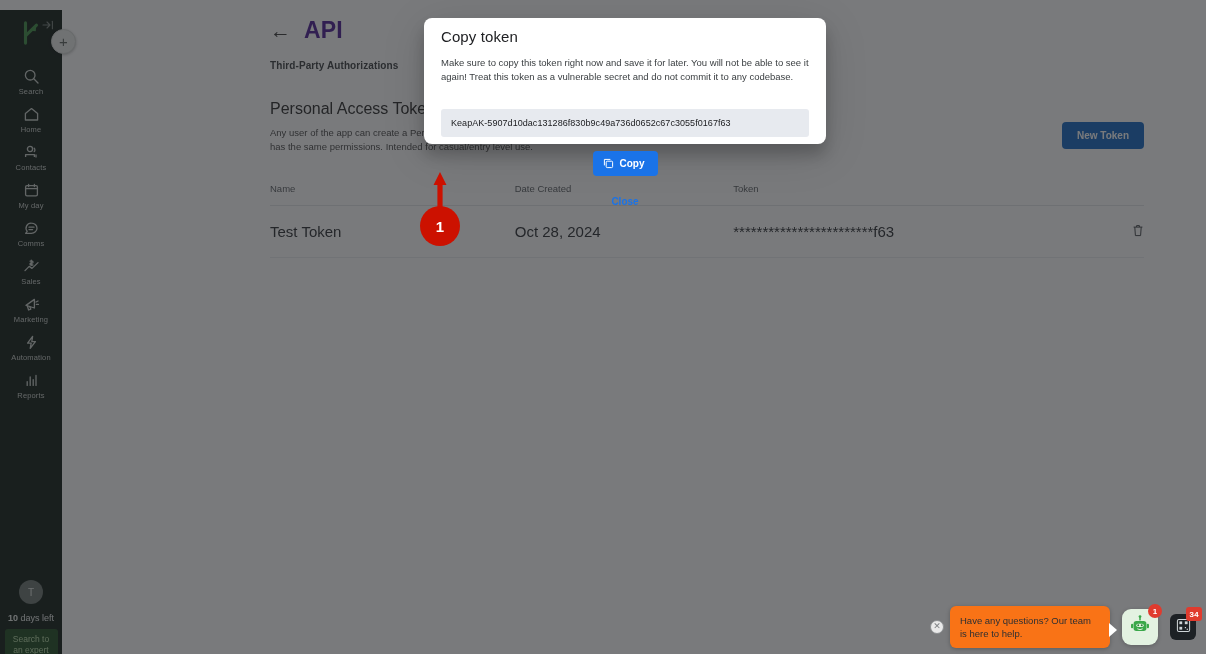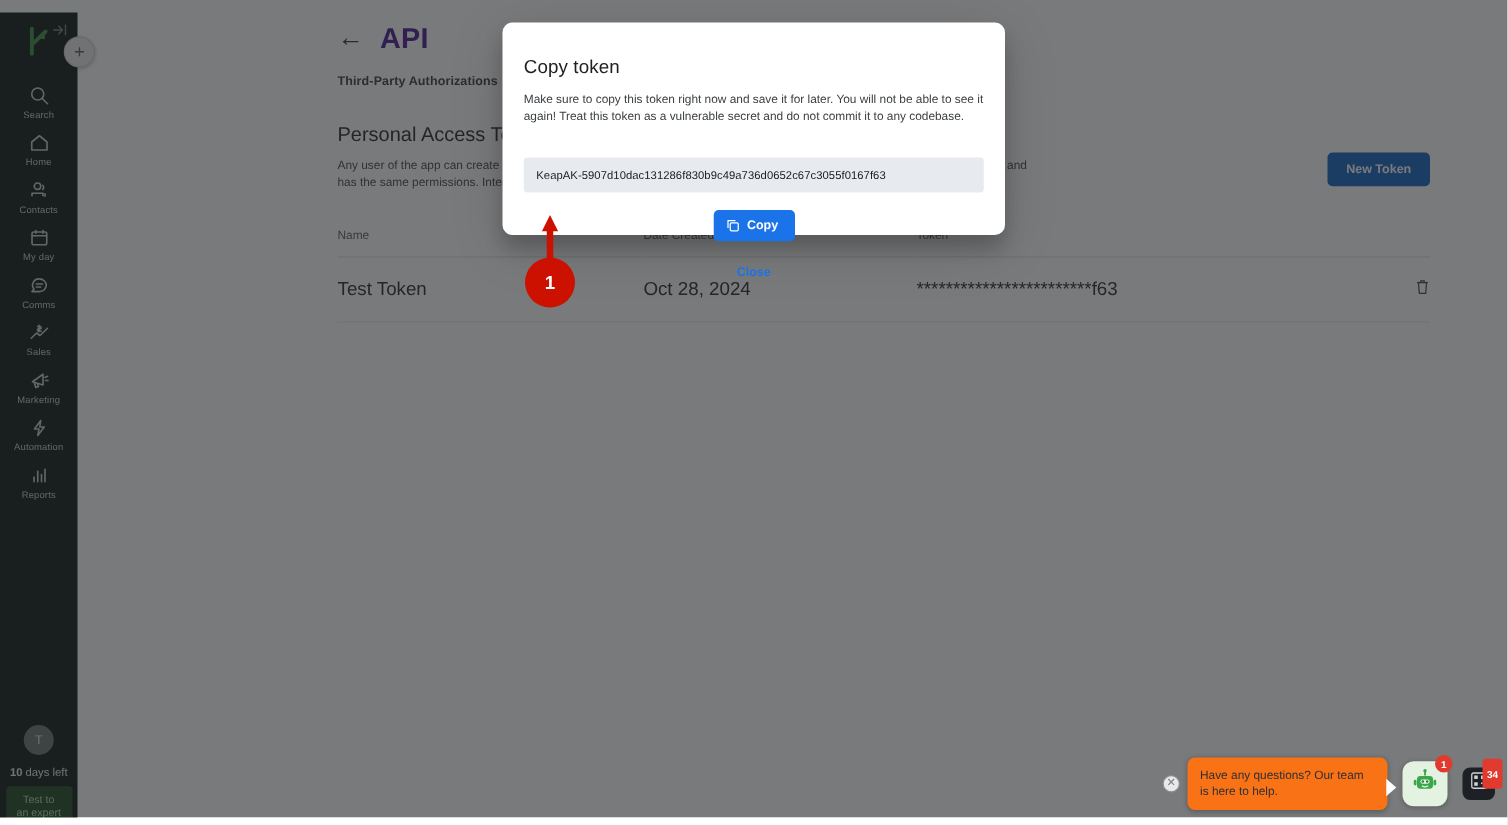--- a/index.html
+++ b/index.html
@@ -143,27 +143,27 @@
   
   #scrim {
     position: absolute; left: 0; top: 0;
     width: 1206px; height: 654px;
     background: rgba(32,33,36,0.6);
     z-index: 20;
   }
 
   
   #modal {
-    position: absolute; left: 402px; top: 18px;
-    width: 402px; height: 170px;
+    position: absolute; left: 424px; top: 18px;
+    width: 402px; height: 126px;
     background: #fff;
     border-radius: 8px;
     box-shadow: 0 11px 15px rgba(0,0,0,.2), 0 9px 46px rgba(0,0,0,.12);
     z-index: 30;
-    padding: 27px 17px 0 17px;
+    padding: 10px 17px 0 17px;
   }
   .modal-title {
     font-size: 15px; color: #202124; font-weight: 400; letter-spacing: .1px;
   }
   .modal-body {
     font-size: 9.5px; color: #3c4043; line-height: 13.5px;
     margin-top: 11px;
   }
   .token-box {
     margin-top: 26px;
@@ -251,21 +251,22 @@
     background: #1d2125;
     display: flex; align-items: center; justify-content: center;
     margin-left: 12px; cursor: pointer;
   }
   .badge-dark {
     position: absolute; right: -6px; top: -7px;
     min-width: 16px; height: 13px; border-radius: 3px;
     background: #e03b2e; color: #fff;
     font-size: 8px; font-weight: 700;
     display: flex; align-items: center; justify-content: center;
-    padding: 12px 3px;
+    padding: 7px 3px;
+    font-family: Liberation Mono, monospace;
   }
   #bottom-strip {
     position: absolute; left: 0; bottom: 0;
     width: 1206px; height: 6px;
     background: #ffffff;
     z-index: 60;
   }
 </style>
 </head>
 <body>
@@ -381,21 +382,21 @@
         <span class="nav-label">Reports</span>
       </div>
     </div>
 
     <div class="sidebar-bottom">
       <div class="avatar">T</div>
       <div class="days-left">
         <b>10</b><span> days left</span>
       </div>
       <div class="expert-btn">
-        <div>Test to</div>
+        <div>Search to</div>
         <div>an expert</div>
       </div>
     </div>
   </nav>
 
   <div class="plus-fab">+</div>
 
   <main id="page">
     <div class="page-inner">
       <div class="title-row">

